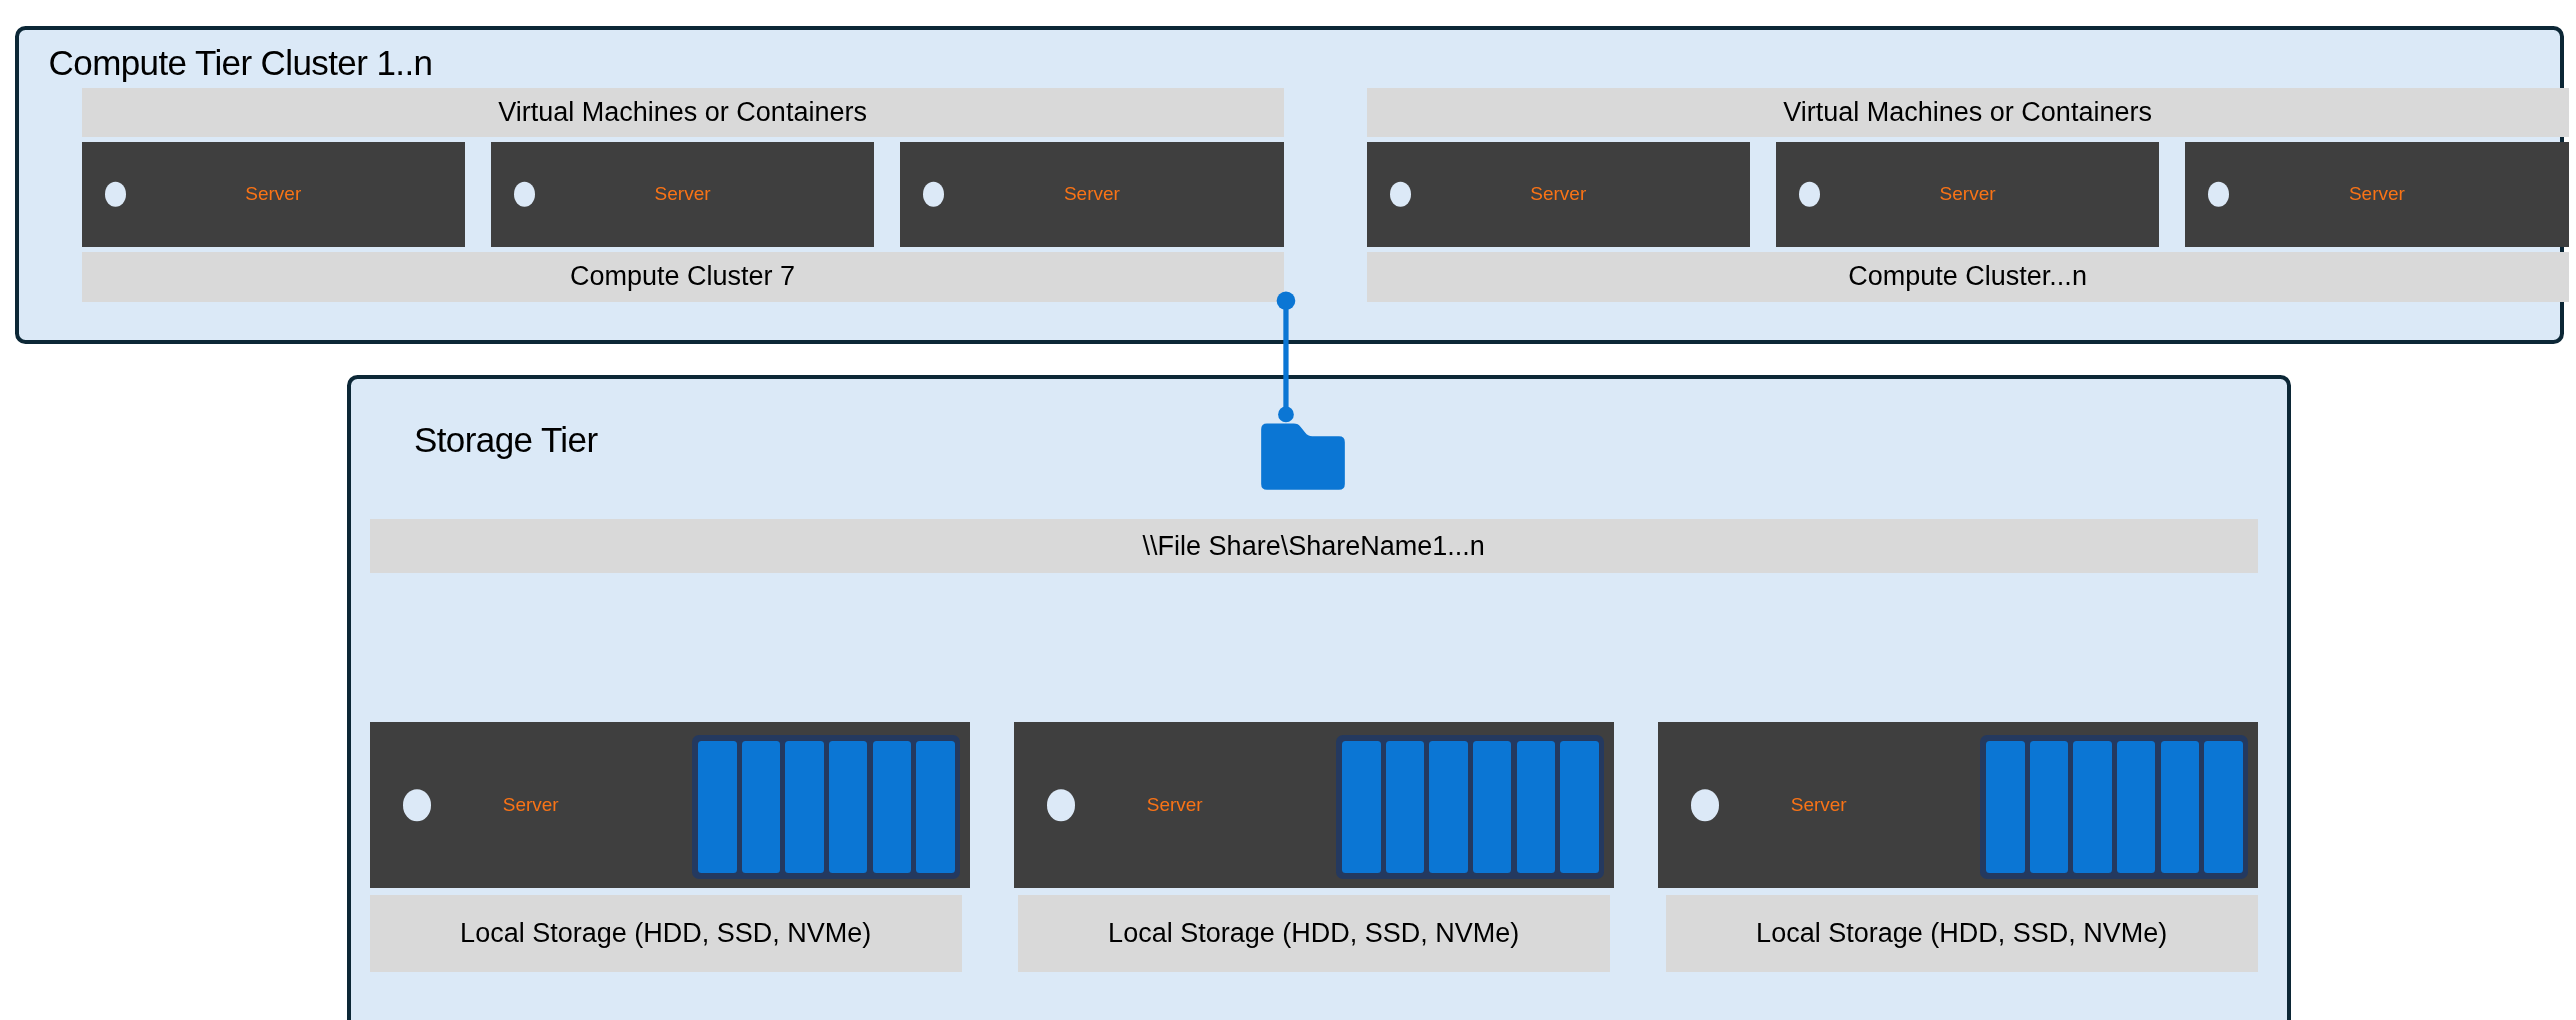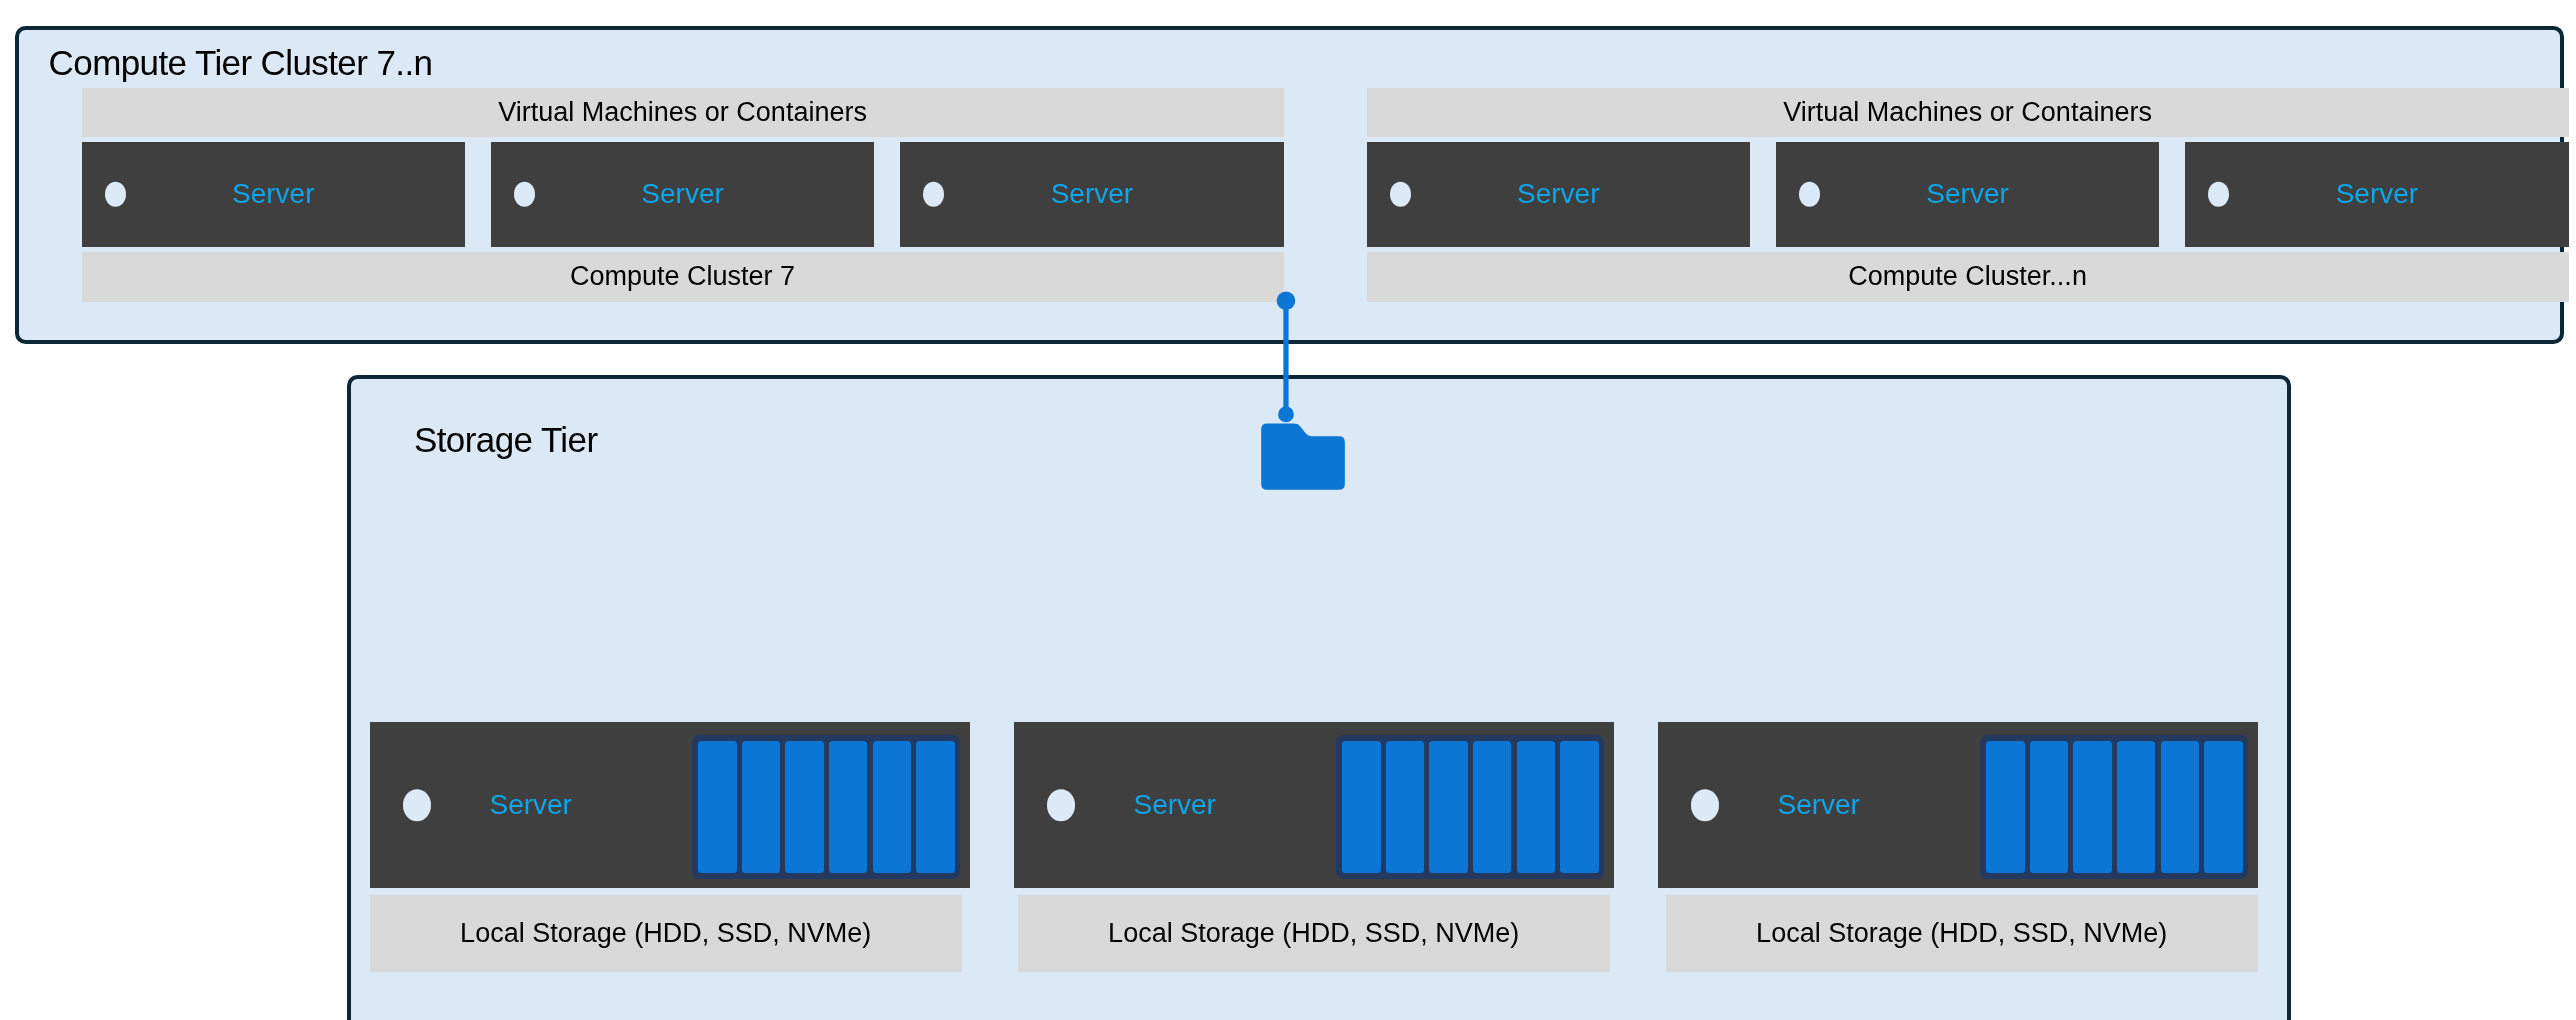--- a/index.html
+++ b/index.html
@@ -77,22 +77,22 @@
     height: 24.5px;
     border-radius: 50%;
     background: #dce9f7;
   }
   .server-label {
     position: absolute;
     inset: 0;
     display: flex;
     align-items: center;
     justify-content: center;
-    color: #0ea5e9;
-    font-size: 28px;
+    color: #f97316;
+    font-size: 19px;
   }
 
   
   .layer-stack {
     position: absolute;
     left: 18.7px;
     top: 140px;
     width: 1888px;
   }
   .layer-bar { height: 54px; margin-bottom: 13.4px; }
@@ -169,21 +169,21 @@
     width: 86px;
     height: 71px;
   }
 </style>
 </head>
 <body>
 
 <div class="canvas">
 
   <div class="tier-box compute-box">
-    <div class="tier-title">Compute Tier Cluster 7..n</div>
+    <div class="tier-title">Compute Tier Cluster 1..n</div>
 
     <div class="cluster left">
       <div class="bar vm-bar">Virtual Machines or Containers</div>
       <div class="server-row">
         <div class="server-box">
           <span class="server-dot"></span>
           <span class="server-label">Server</span>
         </div>
         <div class="server-box">
           <span class="server-dot"></span>
@@ -220,20 +220,21 @@
   <div class="tier-box storage-box">
     <div class="tier-title">Storage Tier</div>
 
     <div class="folder-wrap">
       <svg width="86" height="71" viewBox="0 0 148 122">
         <path d="M2,110 L2,16 Q2,6 12,6 L58,6 Q66,6 70,12 L78,22 Q82,28 90,28 L136,28 Q146,28 146,38 L146,110 Q146,120 136,120 L12,120 Q2,120 2,110 Z" fill="#0b76d4"></path>
       </svg>
     </div>
 
     <div class="layer-stack">
+      <div class="bar layer-bar">\\File Share\ShareName1...n</div>
     </div>
 
     <div class="storage-server-row">
       <div class="storage-server">
         <span class="server-dot"></span>
         <span class="server-label">Server</span>
         <div class="disk-frame">
           <div class="disk"></div>
           <div class="disk"></div>
           <div class="disk"></div>

